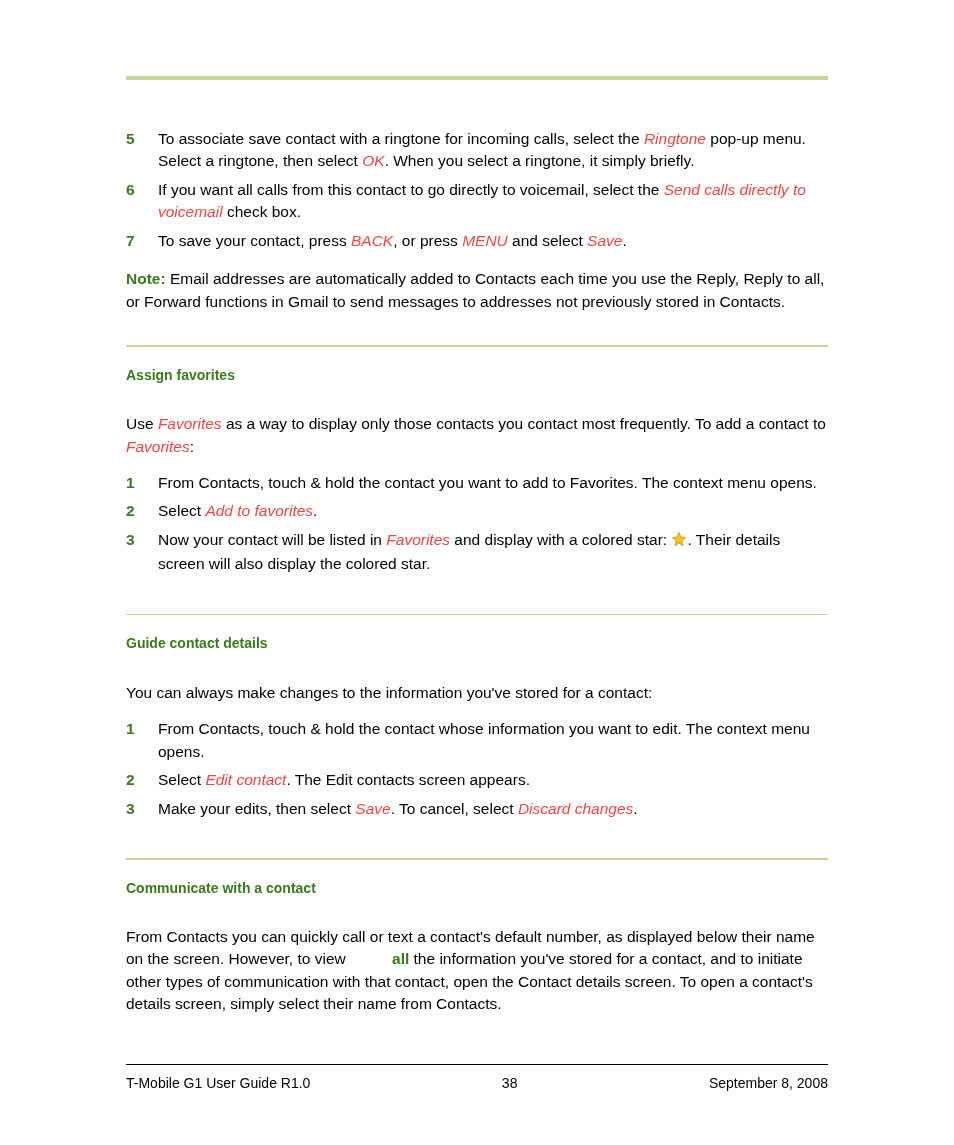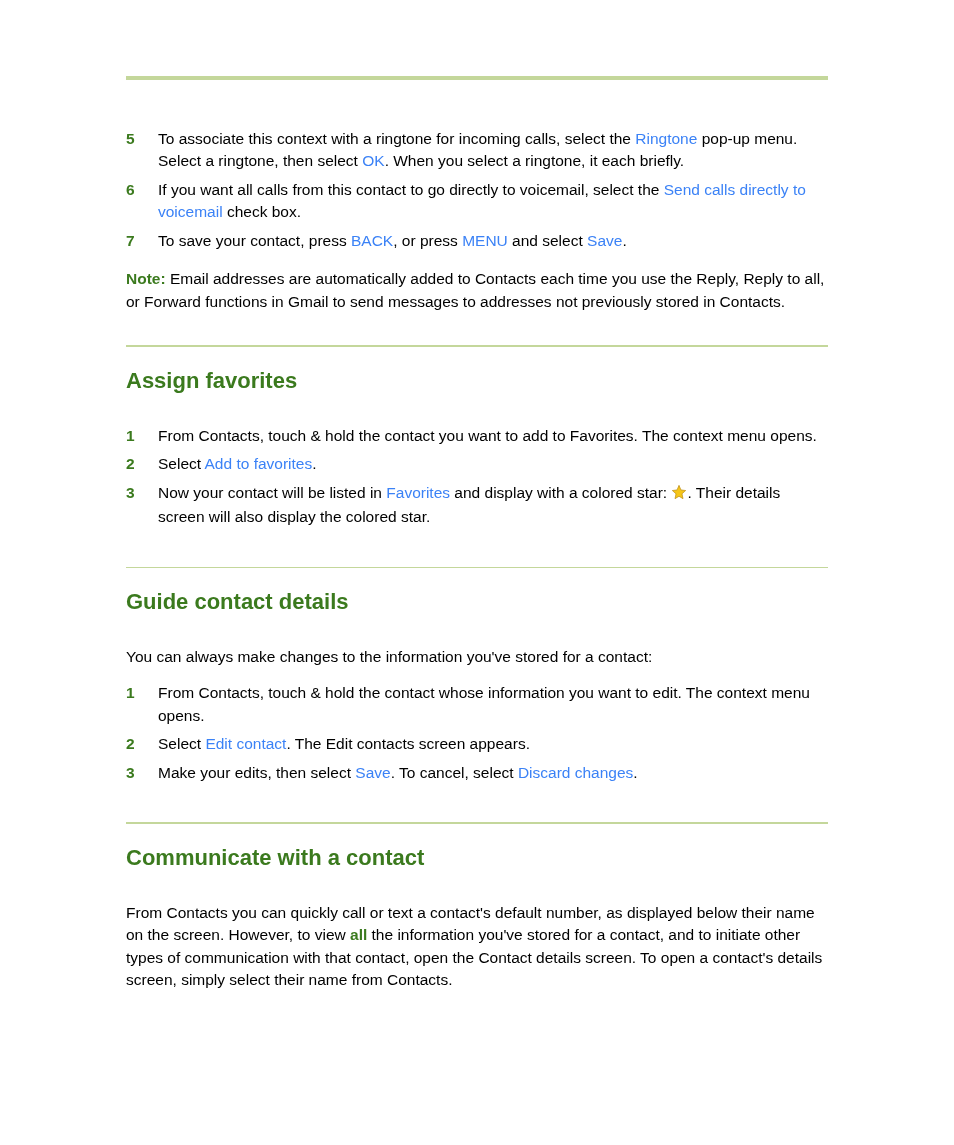--- a/index.html
+++ b/index.html
@@ -44,33 +44,35 @@
     font-weight: bold;
     vertical-align: top;
     padding-bottom: 6px;
   }
   .txt {
     display: table-cell;
     vertical-align: top;
     padding-bottom: 6px;
   }
   .kw {
-    color: #3b82f6;
+    color: #ef4444;
+    font-style: italic;
   }
   .bold-kw {
     color: #3b7a1e;
     font-weight: bold;
+    margin-left: 42px;
   }
   .note-label {
     color: #3b7a1e;
     font-weight: bold;
   }
   h2 {
     color: #3b7a1e;
-    font-size: 22px;
+    font-size: 14px;
     font-weight: bold;
     margin: 0 0 28px 0;
   }
   .para {
     margin: 10px 0 14px 0;
   }
   .star-icon {
     display: inline-block;
     vertical-align: -2px;
   }
@@ -93,36 +95,37 @@
 </style>
 </head>
 <body>
 
 <div class="page">
   <div class="top-rule"></div>
 
   <div class="ol">
     <div class="li">
       <div class="num">5</div>
-      <div class="txt"><span>To associate this context with a ringtone for incoming calls, select the </span><span class="kw">Ringtone</span><span> pop-up menu. Select a ringtone, then select </span><span class="kw">OK</span><span>. When you select a ringtone, it each briefly.</span></div>
+      <div class="txt"><span>To associate save contact with a ringtone for incoming calls, select the </span><span class="kw">Ringtone</span><span> pop-up menu. Select a ringtone, then select </span><span class="kw">OK</span><span>. When you select a ringtone, it simply briefly.</span></div>
     </div>
     <div class="li">
       <div class="num">6</div>
       <div class="txt"><span>If you want all calls from this contact to go directly to voicemail, select the </span><span class="kw">Send calls directly to voicemail</span><span> check box.</span></div>
     </div>
     <div class="li">
       <div class="num">7</div>
       <div class="txt"><span>To save your contact, press </span><span class="kw">BACK</span><span>, or press </span><span class="kw">MENU</span><span> and select </span><span class="kw">Save</span><span>.</span></div>
     </div>
   </div>
 
   <p class="para"><span class="note-label">Note:</span><span> Email addresses are automatically added to Contacts each time you use the Reply, Reply to all, or Forward functions in Gmail to send messages to addresses not previously stored in Contacts.</span></p>
 
   <div class="section-rule"></div>
   <h2>Assign favorites</h2>
+  <p class="para"><span>Use </span><span class="kw">Favorites</span><span> as a way to display only those contacts you contact most frequently. To add a contact to </span><span class="kw">Favorites</span><span>:</span></p>
 
   <div class="ol">
     <div class="li">
       <div class="num">1</div>
       <div class="txt">From Contacts, touch &amp; hold the contact you want to add to Favorites. The context menu opens.</div>
     </div>
     <div class="li">
       <div class="num">2</div>
       <div class="txt"><span>Select </span><span class="kw">Add to favorites</span><span>.</span></div>
     </div>
@@ -151,13 +154,21 @@
       <div class="num">3</div>
       <div class="txt"><span>Make your edits, then select </span><span class="kw">Save</span><span>. To cancel, select </span><span class="kw">Discard changes</span><span>.</span></div>
     </div>
   </div>
 
 
   <div class="section-rule"></div>
   <h2>Communicate with a contact</h2>
   <p class="para"><span>From Contacts you can quickly call or text a contact's default number, as displayed below their name on the screen. However, to view </span><span class="bold-kw">all</span><span> the information you've stored for a contact, and to initiate other types of communication with that contact, open the Contact details screen. To open a contact's details screen, simply select their name from Contacts.</span></p>
 
+  <div class="footer">
+    <div class="footer-rule"></div>
+    <div class="footer-row">
+      <span>T-Mobile G1 User Guide R1.0</span>
+      <span>38</span>
+      <span>September 8, 2008</span>
+    </div>
+  </div>
 </div>
 
 </body></html>

